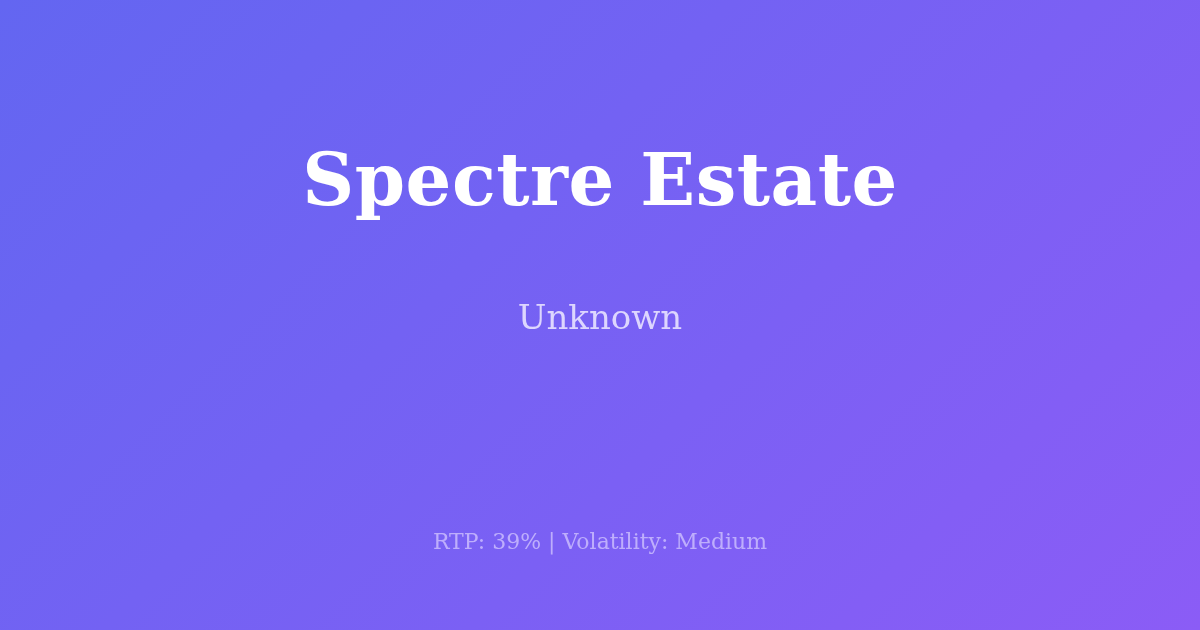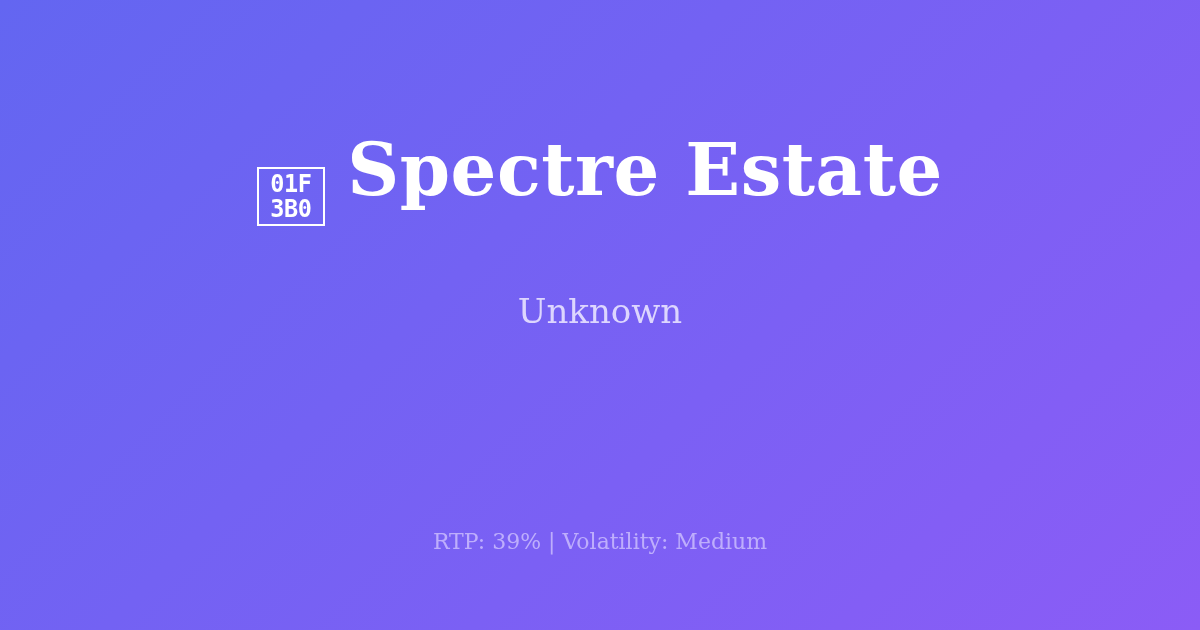--- a/index.html
+++ b/index.html
@@ -76,21 +76,21 @@
     transform: scaleX(0.94);
   }
 
   .og-title {
     font-family: "DejaVu Serif", "Liberation Serif", serif;
     font-weight: 700;
     font-size: 72px;
     line-height: 1.06;
     color: #ffffff;
     letter-spacing: 0.5px;
-    margin: 0;
+    margin: 16px;
   }
 
   .og-subtitle {
     font-family: "DejaVu Serif", "Liberation Serif", serif;
     font-weight: 400;
     font-size: 34px;
     line-height: 1.2;
     color: #ddd6fe;
     margin: 6px;
     margin-top: 62px;
@@ -120,24 +120,20 @@
 </style>
 </head>
 <body>
 
 <div class="og-card">
 
   <div class="hero">
 
     <div class="title-row">
 
-      <span class="tofu-glyph">
-        <span class="tofu-line">01F</span>
-        <span class="tofu-line">3B0</span>
-      </span>
 
       <h1 class="og-title">Spectre Estate</h1>
 
     </div>
 
     <p class="og-subtitle">Unknown</p>
 
   </div>
 
   <div class="og-footer">

